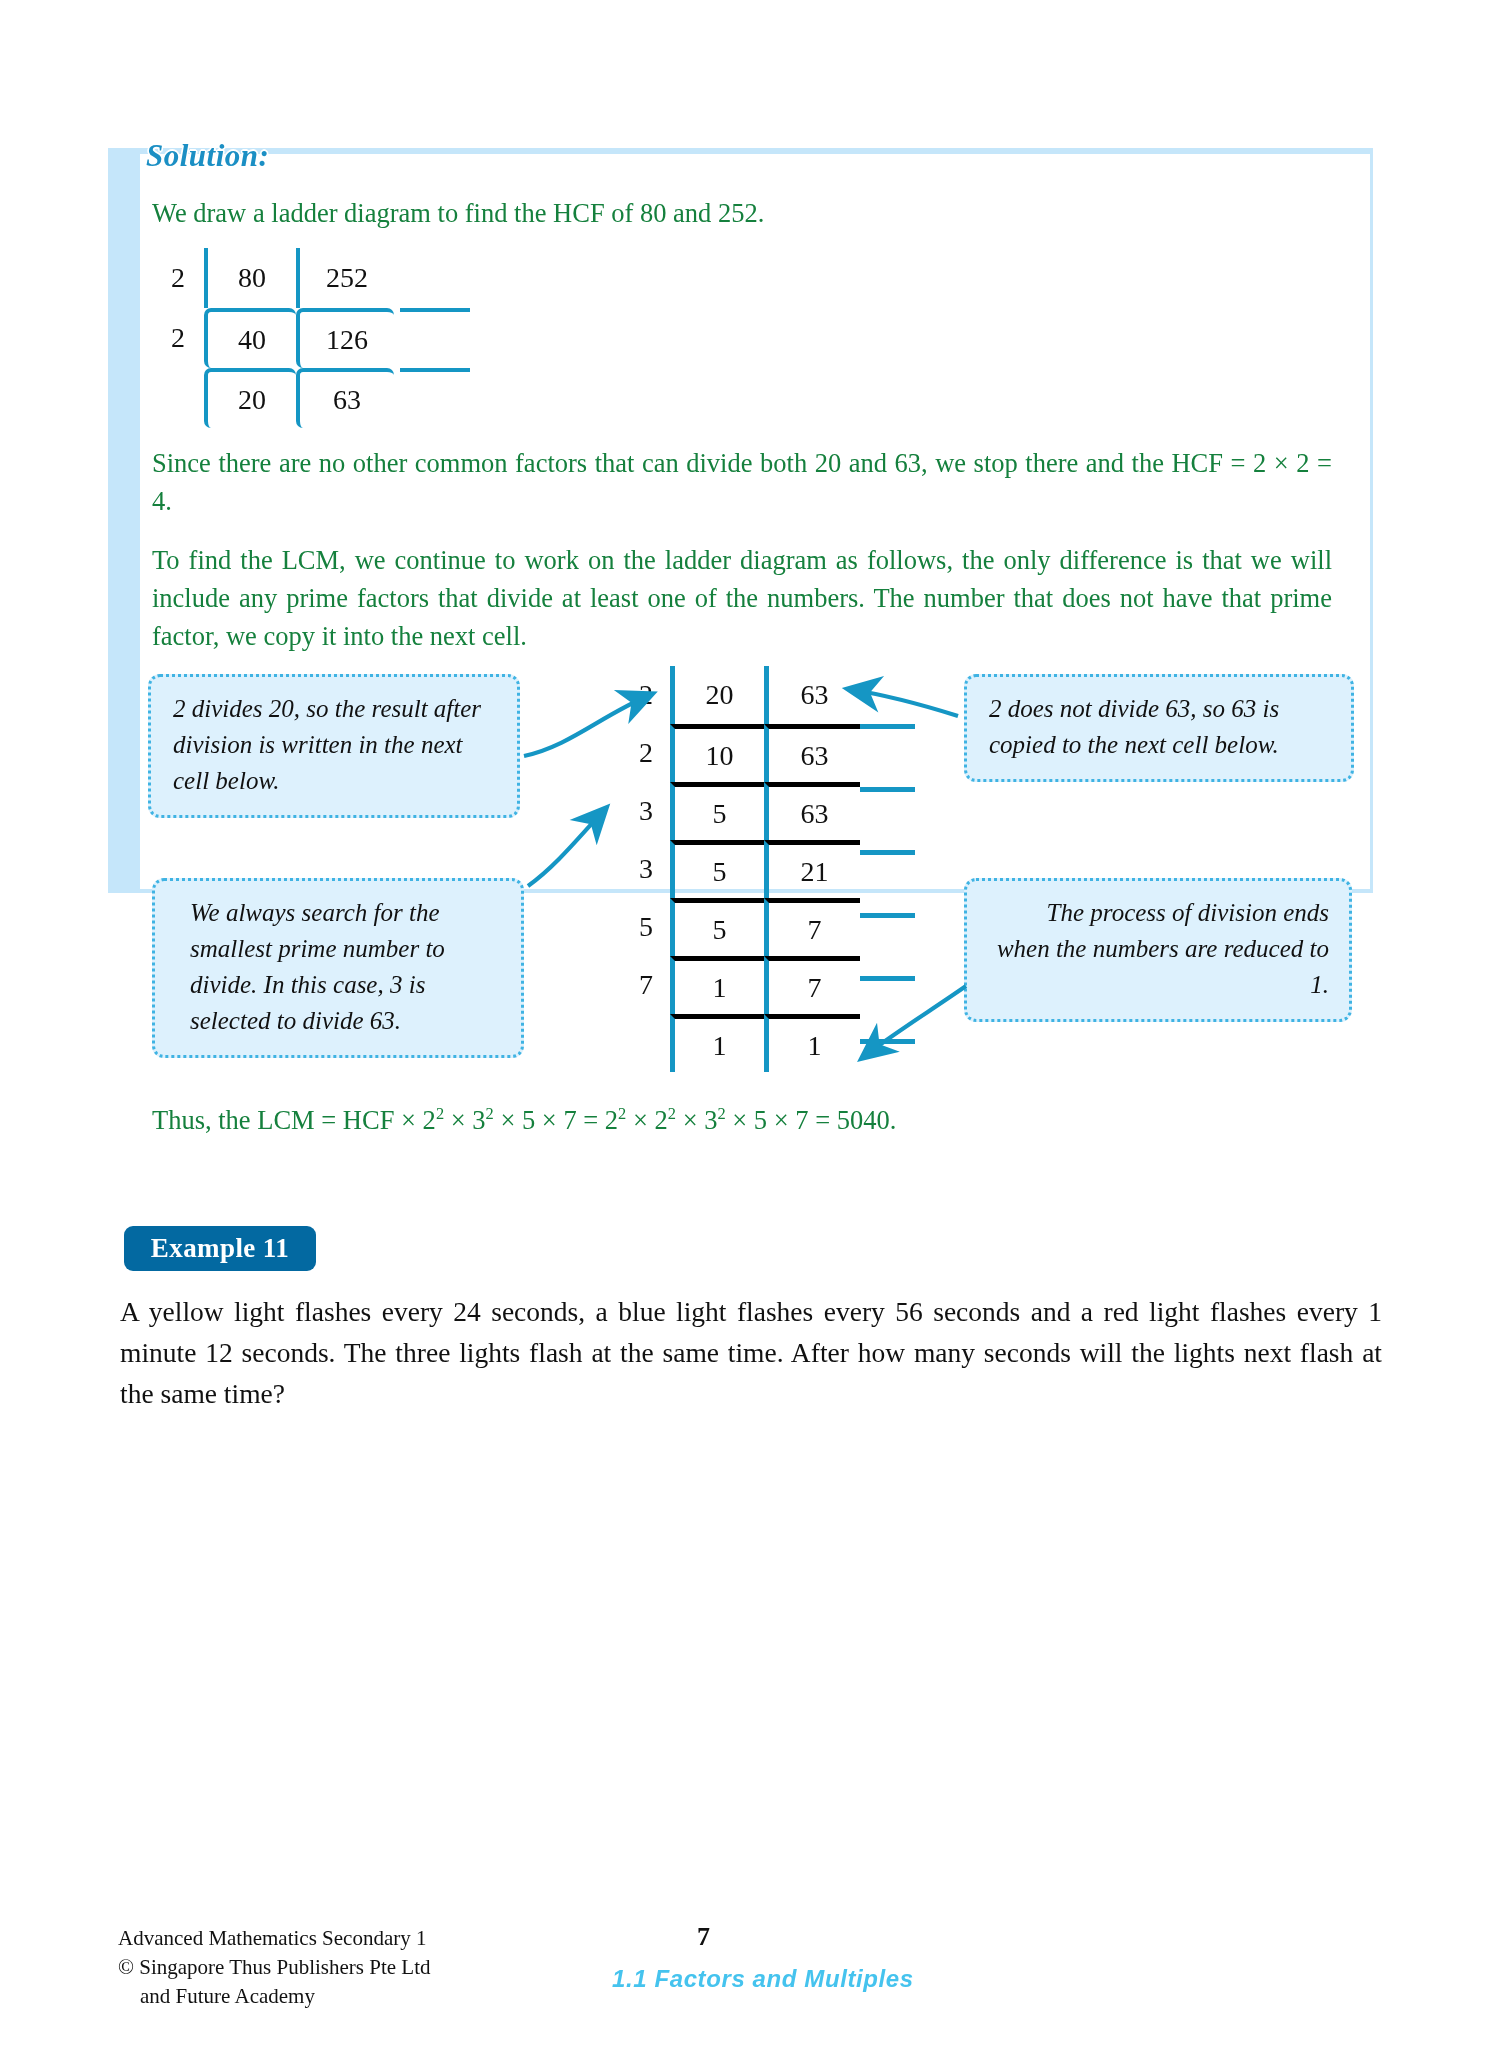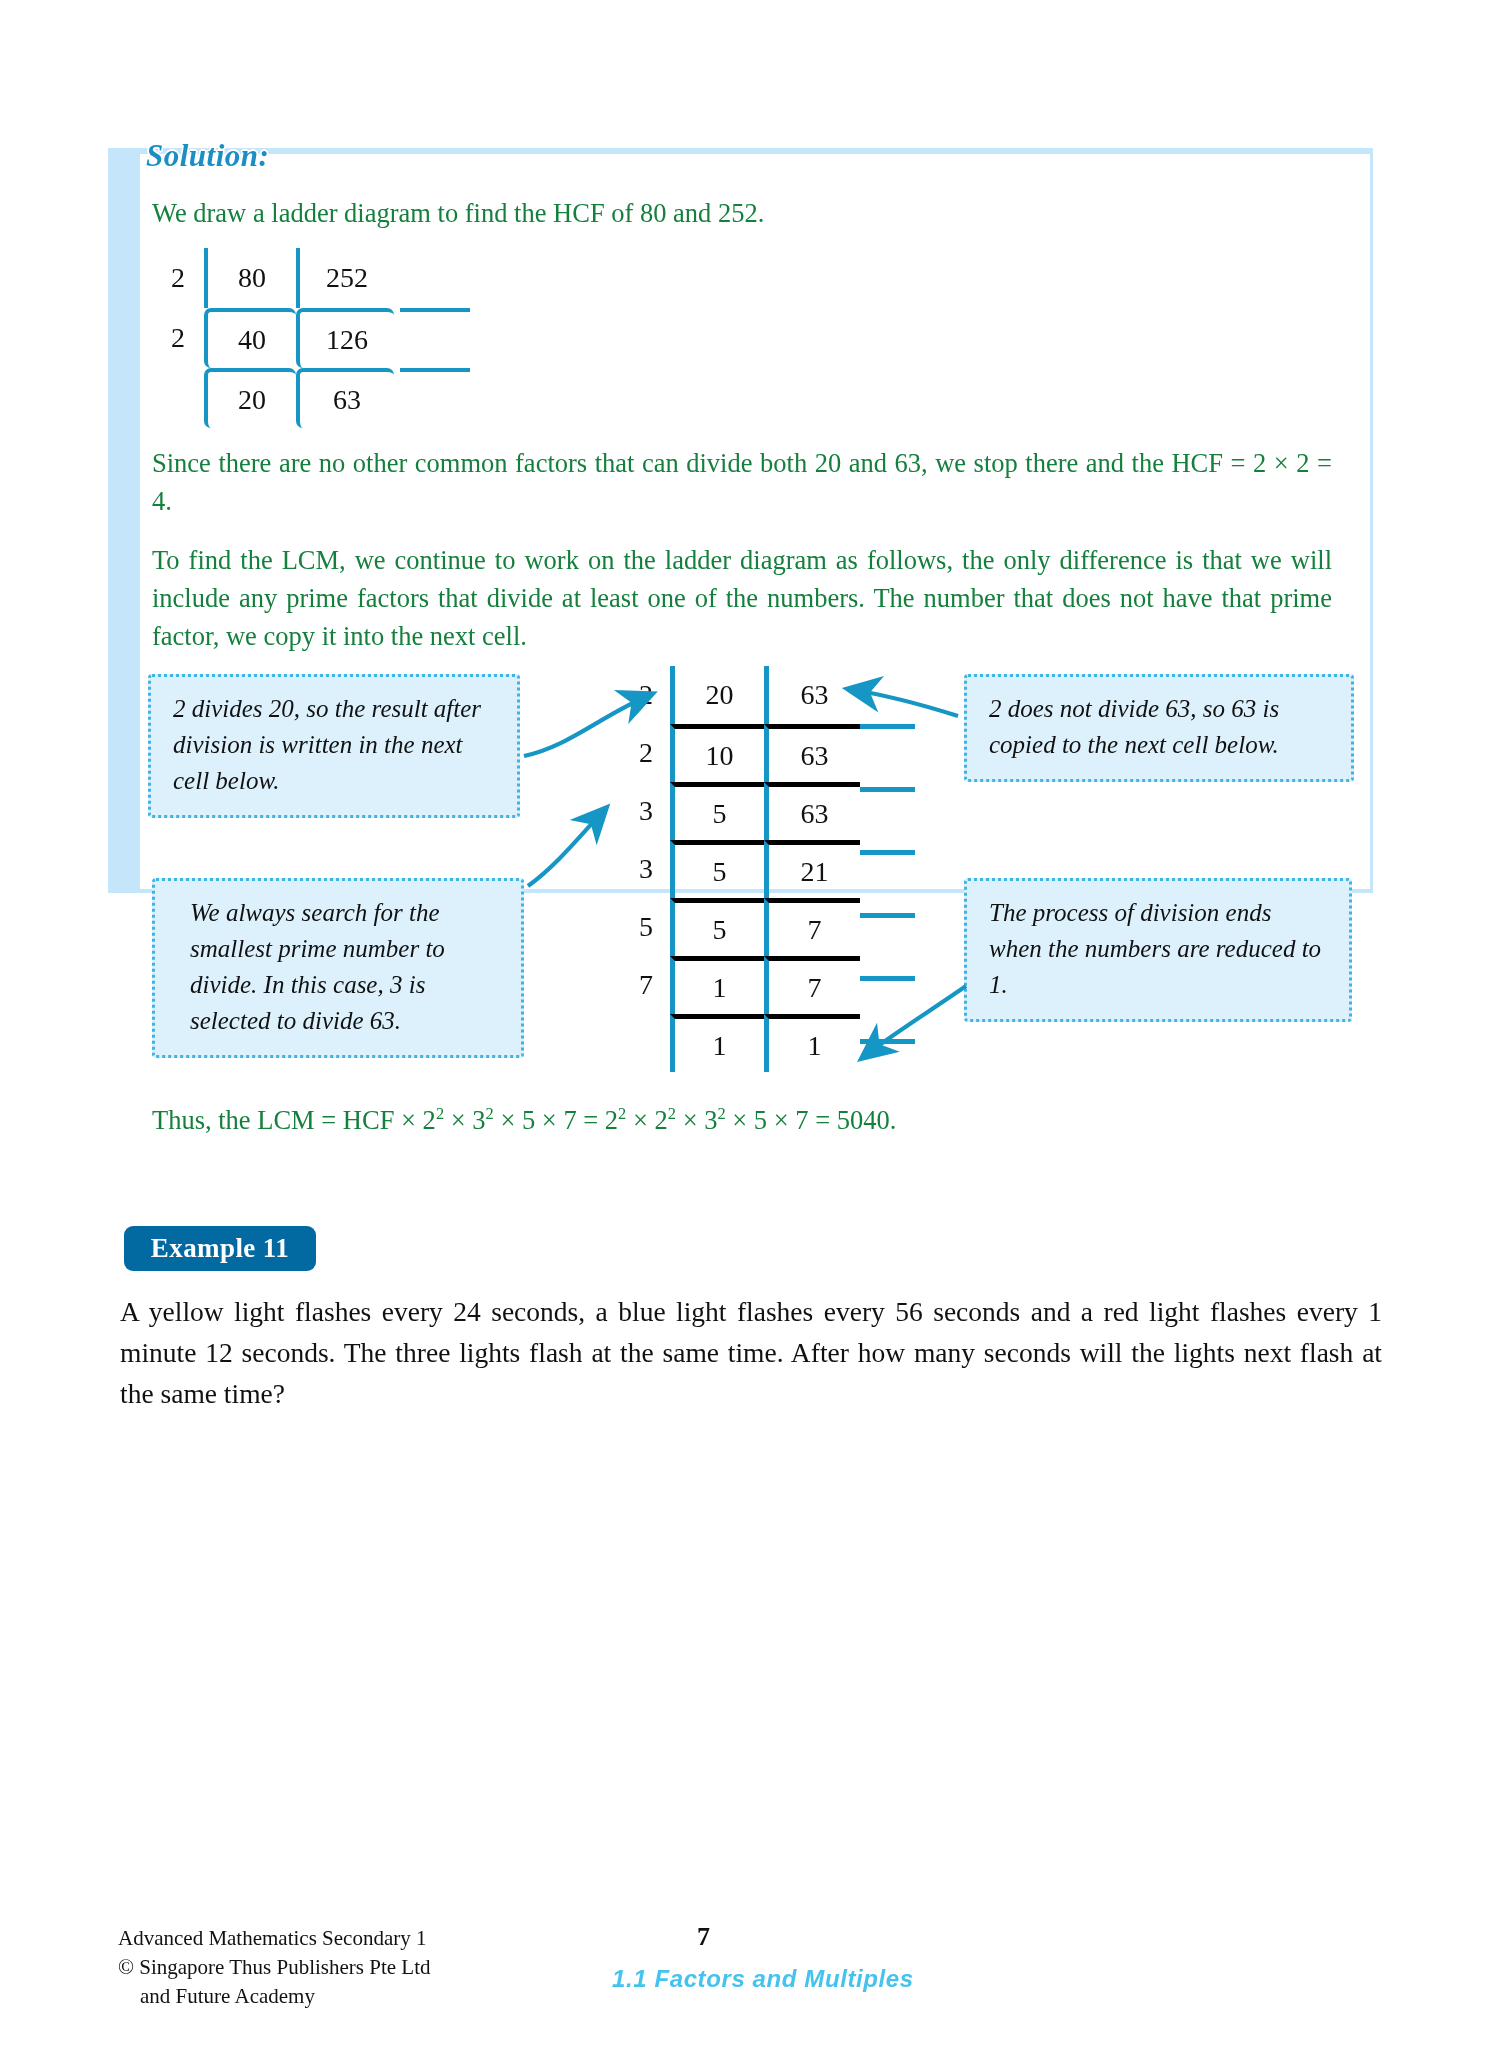--- a/index.html
+++ b/index.html
@@ -117,32 +117,32 @@
     background: #1596c4;
     left: 238px;
     width: 55px;
   }
 
   
   .callout {
     position: absolute;
     background: #ddf1fd;
     border: 3px dotted #3fb3e3;
-    border-radius: 4px;
+    border-radius: 12px;
     padding: 14px 20px 16px 22px;
     font-family: "Liberation Serif", serif;
     font-style: italic;
     font-size: 25px;
     line-height: 36px;
     color: #111;
   }
   #callout-a { left: 148px; top: 648px; width: 372px; }
   #callout-b { left: 964px; top: 648px; width: 390px; }
   #callout-c { left: 152px; top: 852px; width: 372px; padding-left: 35px; }
-  #callout-d { left: 964px; top: 852px; width: 388px; }
+  #callout-d { left: 964px; top: 852px; width: 388px; text-align: right; }
 
   
   #arrows {
     position: absolute;
     left: 0; top: 0;
     width: 1502px; height: 2051px;
     pointer-events: none;
   }
 
   

